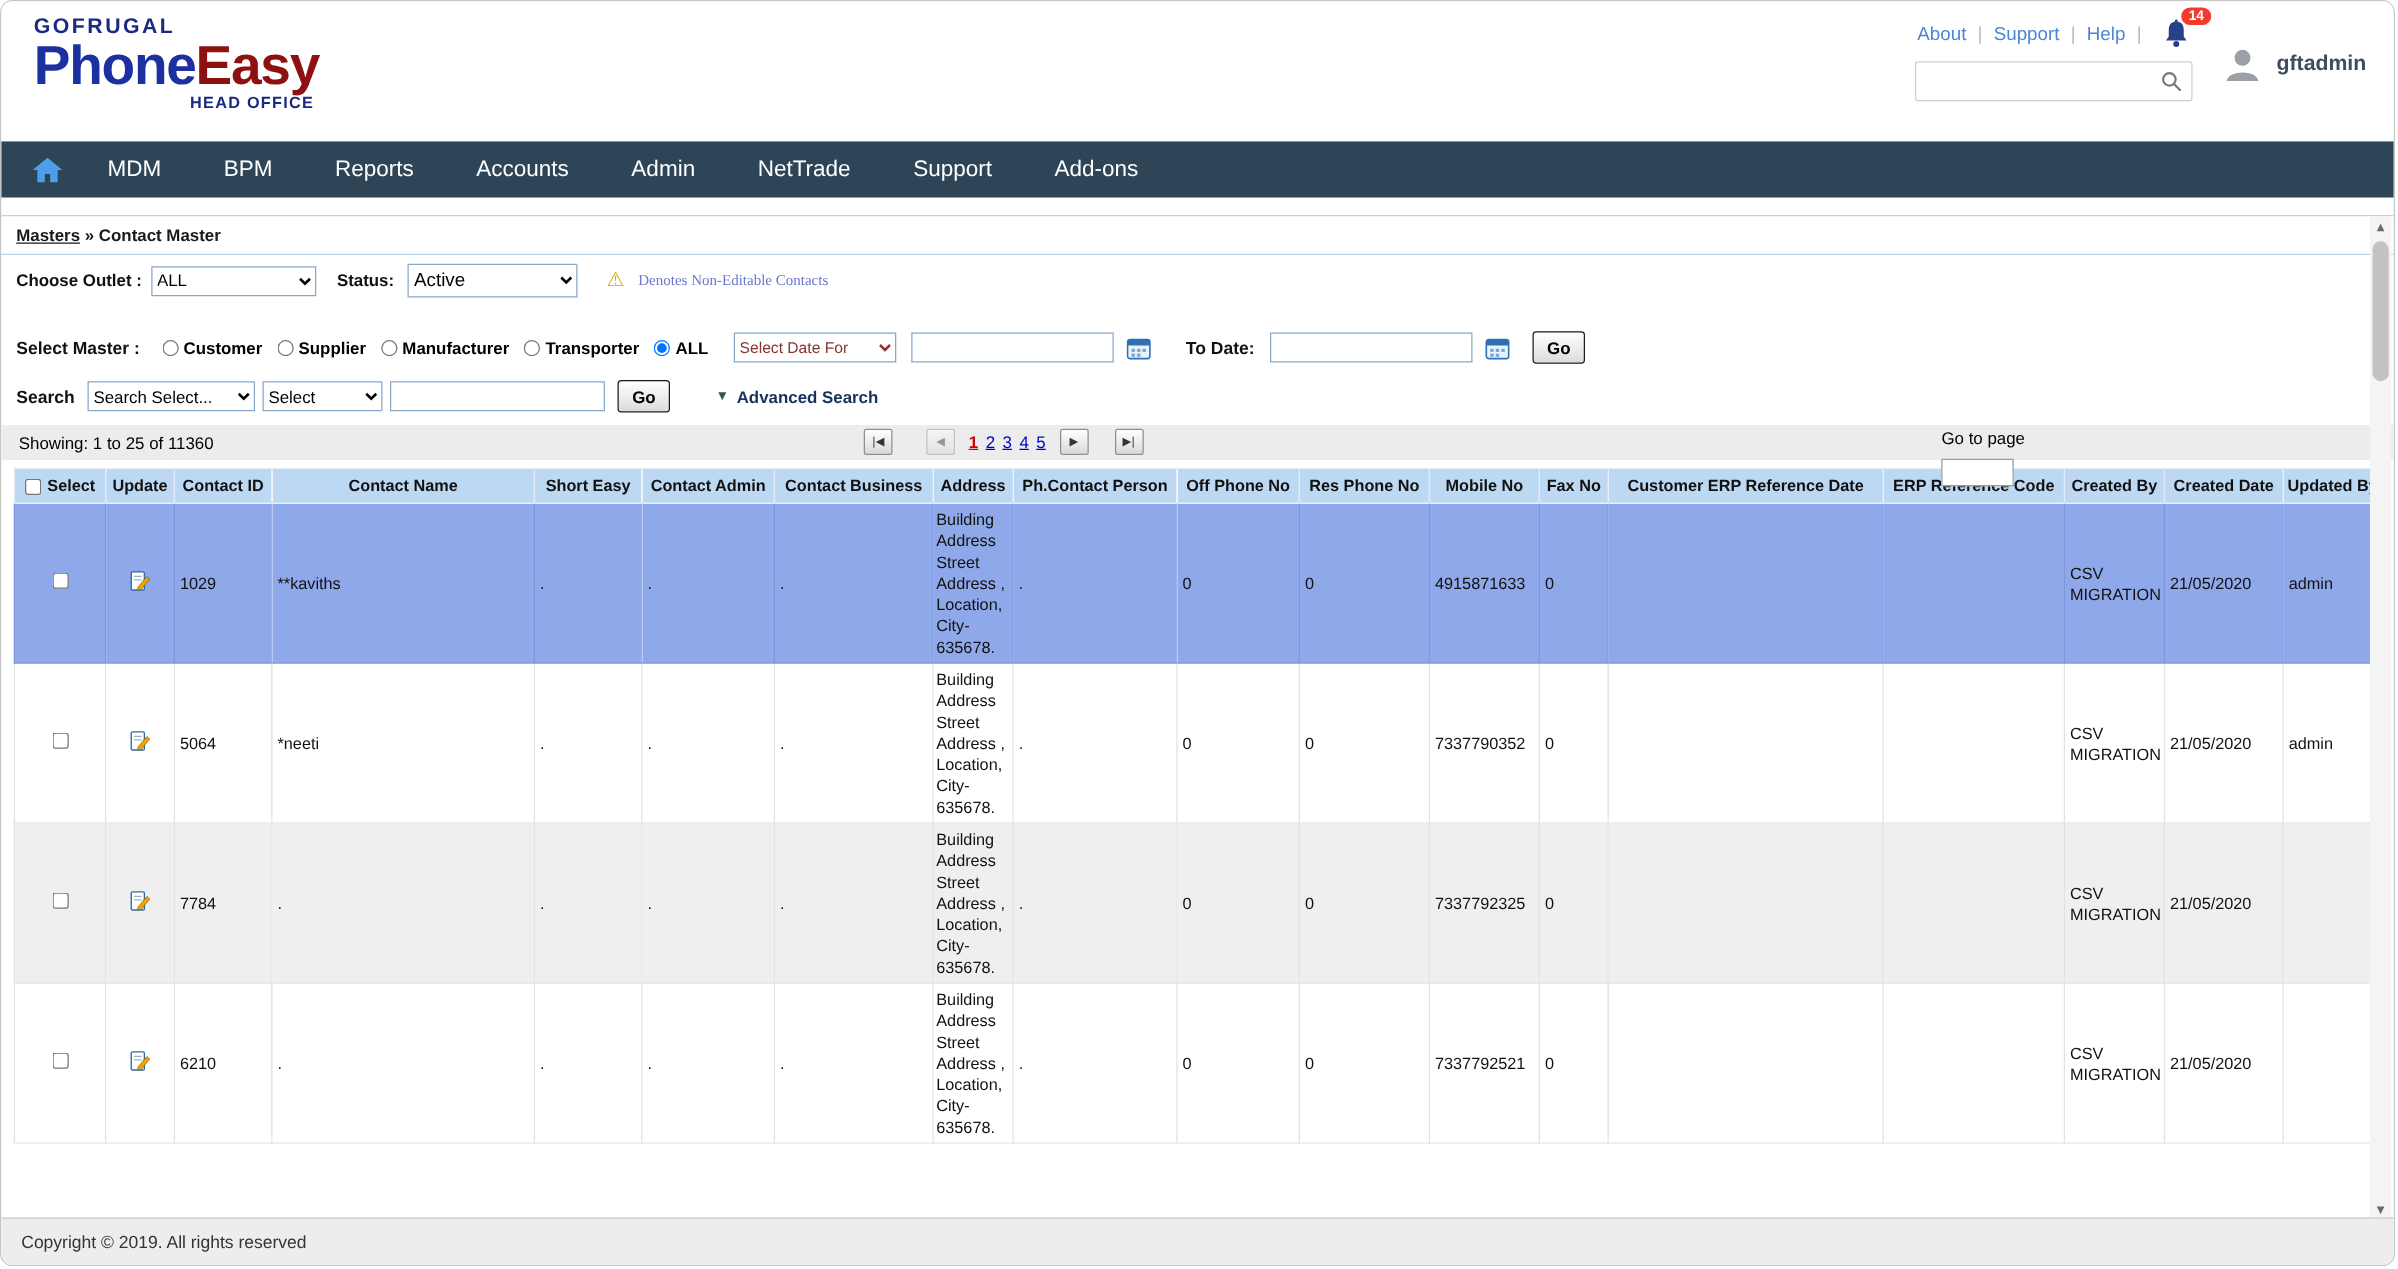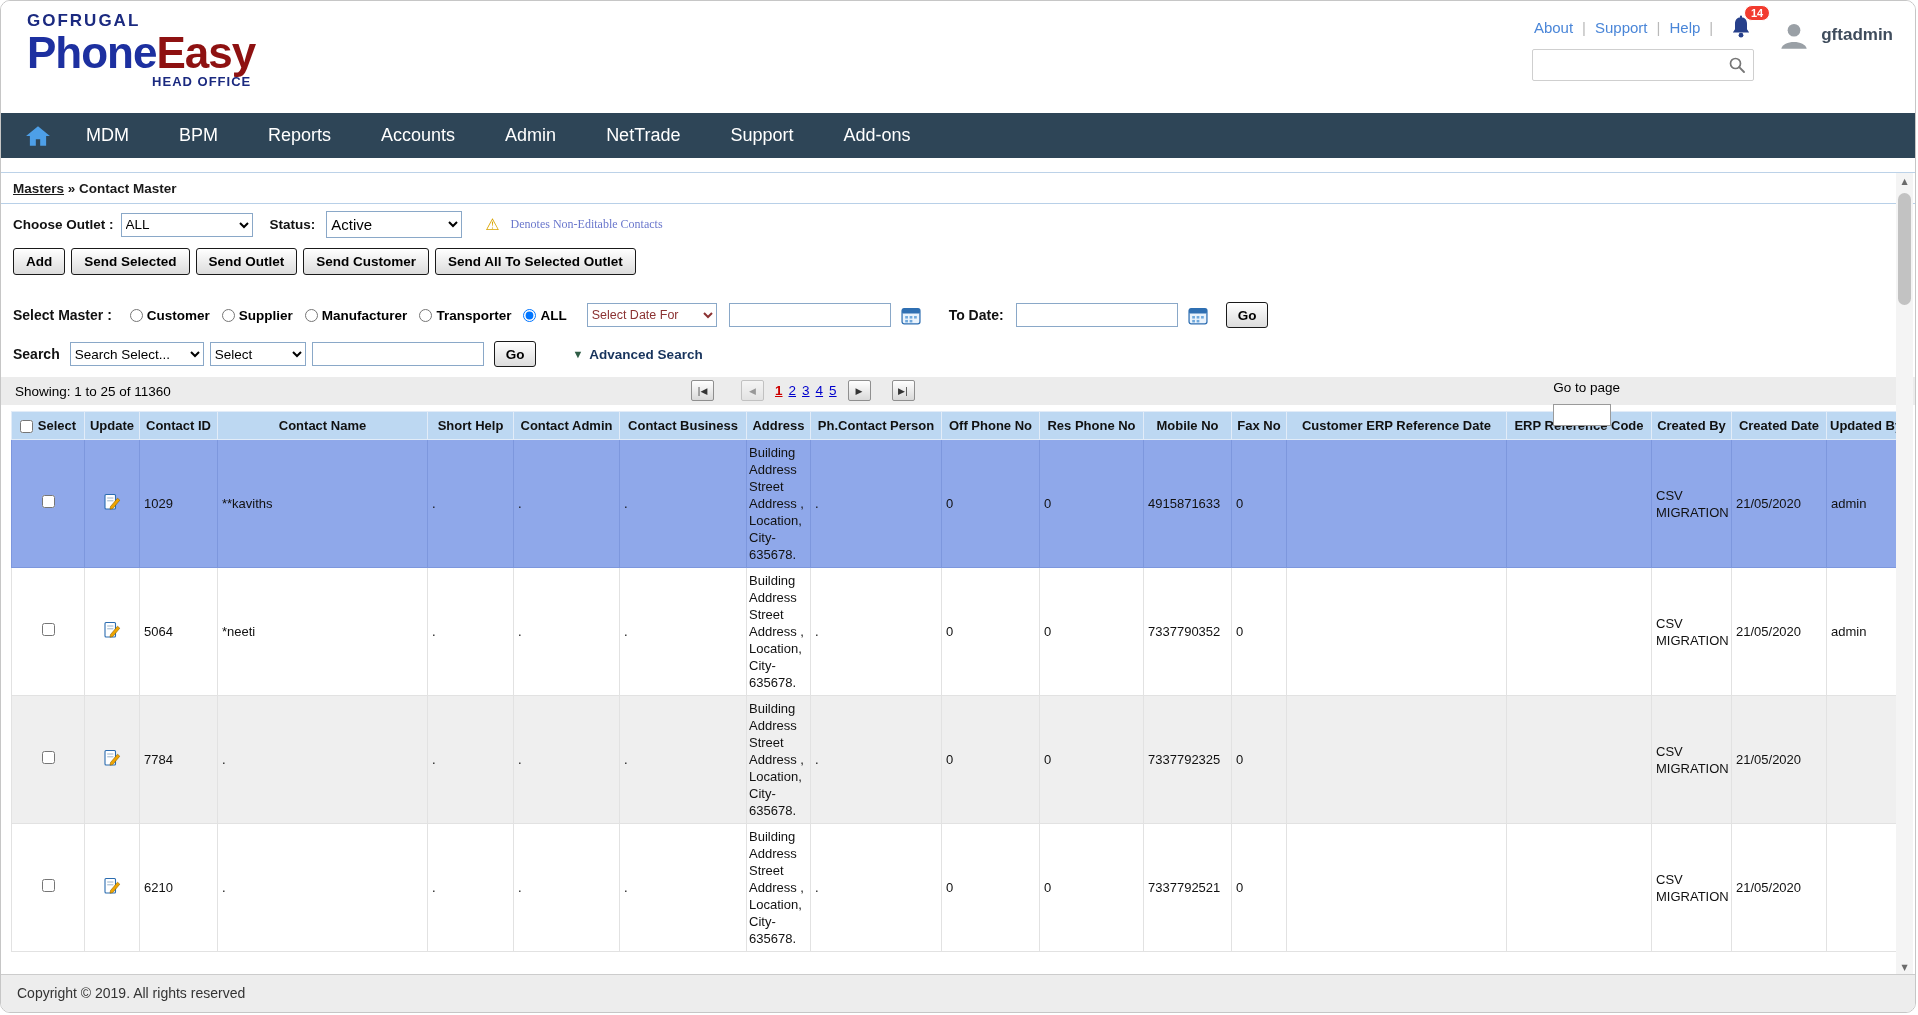--- a/index.html
+++ b/index.html
@@ -15,21 +15,21 @@
   .logo-office { font-size:13px; font-weight:bold; color:#1b2a80; text-align:right; letter-spacing:1px; padding-right:4px; margin-top:-2px; }
   .hdr-right { position:absolute; right:22px; top:14px; display:flex; align-items:flex-start; gap:22px; }
   .hr-col { display:flex; flex-direction:column; align-items:flex-end; gap:10px; }
   .links-row { display:flex; align-items:center; gap:9px; font-size:15px; }
   .hlink { color:#4a86d8; cursor:pointer; text-decoration:none; }
   .link-sep { color:#b9b9b9; }
   .bell-wrap { position:relative; margin-left:8px; width:24px; height:24px; }
   .badge { position:absolute; top:-10px; right:-16px; background:#f23b2f; color:#fff; border-radius:9px; font-size:11px; font-weight:bold; padding:1px 6px; border:1px solid #fff; }
   .search-box { width:222px; height:32px; border:1px solid #cfcfcf; border-radius:2px; background:#fff; display:flex; align-items:center; padding:0 7px; }
   .search-box input { flex:1; border:none; outline:none; font-size:14px; font-family:inherit; min-width:0; }
-  .user-wrap { display:flex; align-items:center; gap:9px; margin-top:2px; }
+  .user-wrap { display:flex; align-items:center; gap:9px; margin-top:18px; }
   .user-name { font-size:17px; color:#3f4c5c; font-weight:600; }
 
   
   .nav { height:45px; background:#2e4557; display:flex; align-items:stretch; padding-left:14px; }
   .nav-home { width:46px; display:flex; align-items:center; justify-content:center; cursor:pointer; }
   .nav-item { color:#fff; font-size:18px; padding:0 25px; display:flex; align-items:center; cursor:pointer; white-space:nowrap; }
 
   
   .content { position:relative; height:818px; overflow:hidden; margin-top:0; }
   .content-inner { border-top:1px solid #bcd2e8; margin-top:14px; }
@@ -175,27 +175,20 @@
 
       <div class="row-line filter-row">
         <span class="lbl">Choose Outlet :</span>
         <select class="sel-outlet"><option>ALL</option></select>
         <span class="lbl" style="margin-left:10px;">Status:</span>
         <select class="sel-status"><option>Active</option></select>
         <span class="warn-icon">⚠</span>
         <span class="warn-note">Denotes Non-Editable Contacts</span>
       </div>
 
-      <div class="row-line btn-row">
-          <button class="btn">Add</button>
-          <button class="btn">Send Selected</button>
-          <button class="btn">Send Outlet</button>
-          <button class="btn">Send Customer</button>
-          <button class="btn">Send All To Selected Outlet</button>
-        </div>
 
       <div class="row-line master-row">
         <span class="lbl" style="font-size:14px;">Select Master :</span>
         <span style="display:flex;align-items:center;">
             <label class="radio-opt">
               <input type="radio" name="master" style="">
               <span>Customer</span>
             </label>
             <label class="radio-opt">
               <input type="radio" name="master" style="">
@@ -297,21 +290,21 @@
               <col style="width:80px">
             <col style="width:95px">
               <col style="width:70px">
           </colgroup>
           <thead>
               <tr>
                 <th><input type="checkbox" style=""><span>Select</span></th>
                 <th>Update</th>
                 <th>Contact ID</th>
                 <th>Contact Name</th>
-                <th>Short Help</th>
+                <th>Short Easy</th>
                 <th>Contact Admin</th>
                 <th>Contact Business</th>
                 <th>Address</th>
                 <th>Ph.Contact Person</th>
                 <th>Off Phone No</th>
                 <th>Res Phone No</th>
                 <th>Mobile No</th>
                 <th>Fax No</th>
                 <th>Customer ERP Reference Date</th>
                 <th>ERP Reference Code</th>

